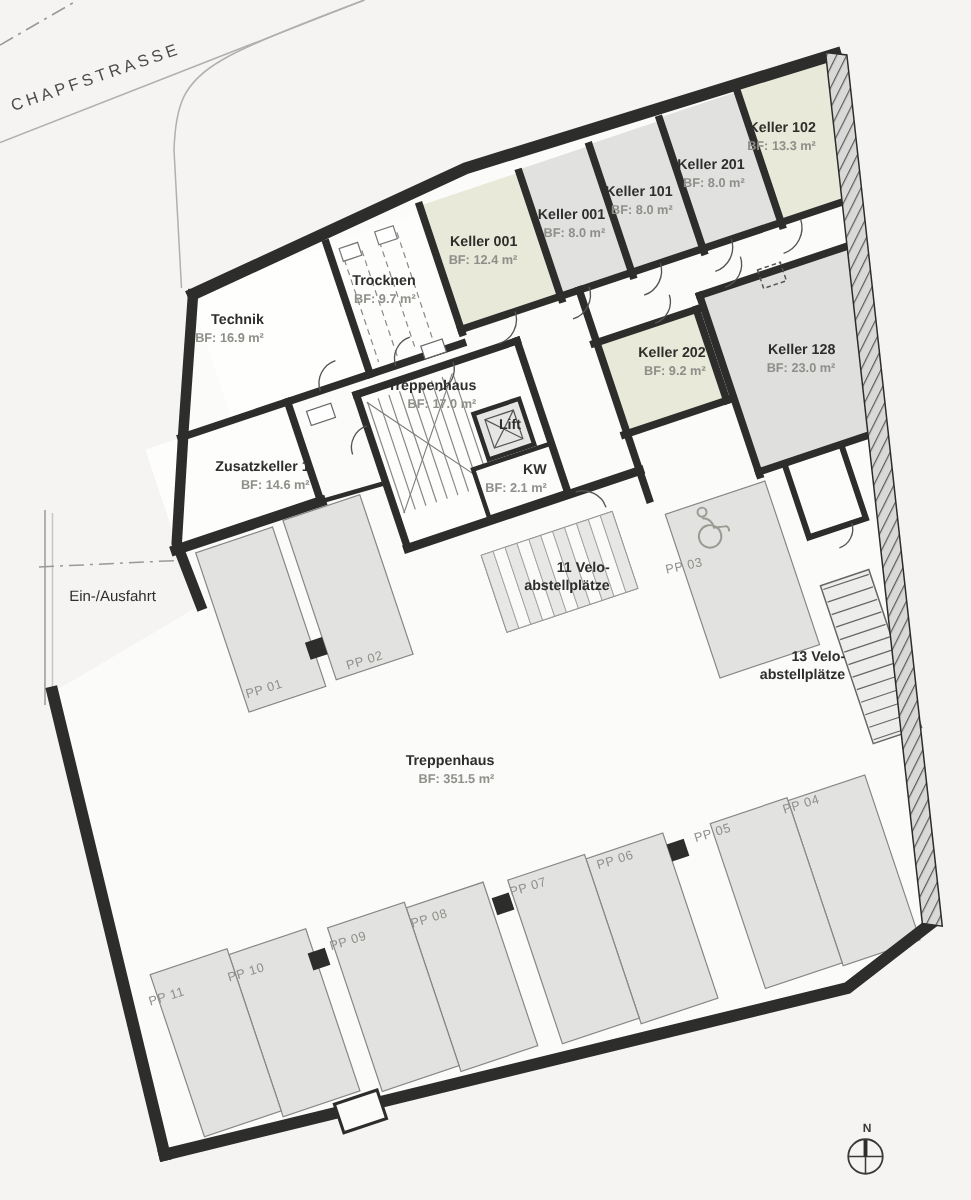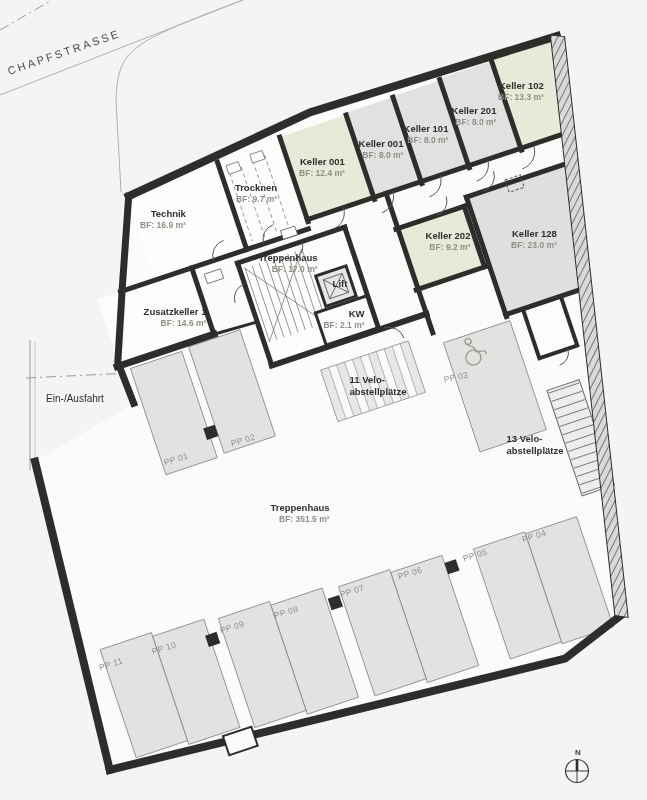--- a/index.html
+++ b/index.html
@@ -8,21 +8,21 @@
   #plan-svg{position:absolute;left:0;top:0;}
   .lbl{position:absolute;transform:translate(-50%,-50%);text-align:right;white-space:nowrap;
        color:#2e2e2c;font-size:9.5px;font-weight:bold;line-height:1.25;}
   .lbl .ar{font-weight:bold;font-size:8.5px;color:#8e8e8a;}
   .single{position:absolute;transform:translate(-50%,-50%);white-space:nowrap;}
   .pp{position:absolute;font-size:8.5px;color:#8f8f8b;letter-spacing:.4px;white-space:nowrap;
       transform:translate(-50%,-50%) rotate(-17deg);}
   .street{font-size:11px;color:#4b4b49;letter-spacing:2.5px;
       transform:translate(-50%,-50%) rotate(-19deg);}
   .entry{font-size:10px;font-weight:normal;color:#2e2e2c;}
-  .velo{position:absolute;transform:translate(-50%,-50%);text-align:left;white-space:nowrap;
+  .velo{position:absolute;transform:translate(-50%,-50%);text-align:right;white-space:nowrap;
       font-size:9.5px;font-weight:bold;color:#2e2e2c;line-height:1.3;}
   .north{font-size:8px;color:#3a3a38;font-weight:bold;}
 </style>
 </head>
 <body>
 
 <svg id="plan-svg" width="647" height="800" viewBox="0 0 647 800">
   <defs>
     <pattern id="hatch" width="6" height="6" patternUnits="userSpaceOnUse" patternTransform="rotate(45)">
       <rect width="6" height="6" fill="#d9d9d7"></rect>
@@ -218,21 +218,21 @@
   <g stroke="#3a3a38" fill="none">
     <circle cx="577" cy="771" r="11.5" stroke-width="1.2"></circle>
     <line x1="565.5" y1="771" x2="588.5" y2="771" stroke-width="1"></line>
     <line x1="577" y1="759.5" x2="577" y2="782.5" stroke-width="1"></line>
     <line x1="577" y1="760" x2="577" y2="771" stroke-width="2.6" stroke="#2d2d2b"></line>
   </g>
 </svg>
 
 <div class="single street" style="left:64px;top:52px">CHAPFSTRASSE</div>
 
-<div class="lbl" style="left:163px;top:219px">
+<div class="lbl" style="left:153px;top:219px">
   <div>Technik</div>
     <div class="ar">BF: 16.9 m²</div>
   </div>
 <div class="lbl" style="left:256px;top:193px">
   <div>Trocknen</div>
     <div class="ar">BF: 9.7 m²</div>
   </div>
 <div class="lbl" style="left:322px;top:167px">
   <div>Keller 001</div>
     <div class="ar">BF: 12.4 m²</div>

